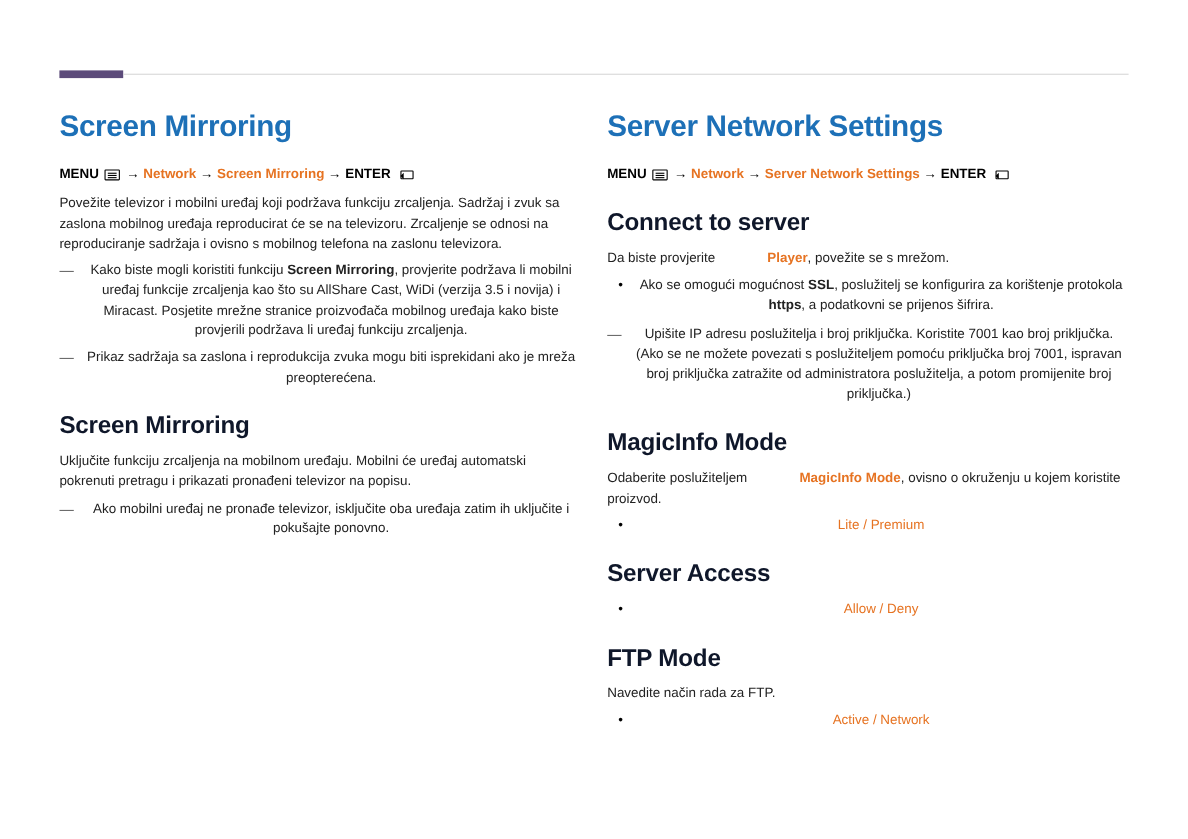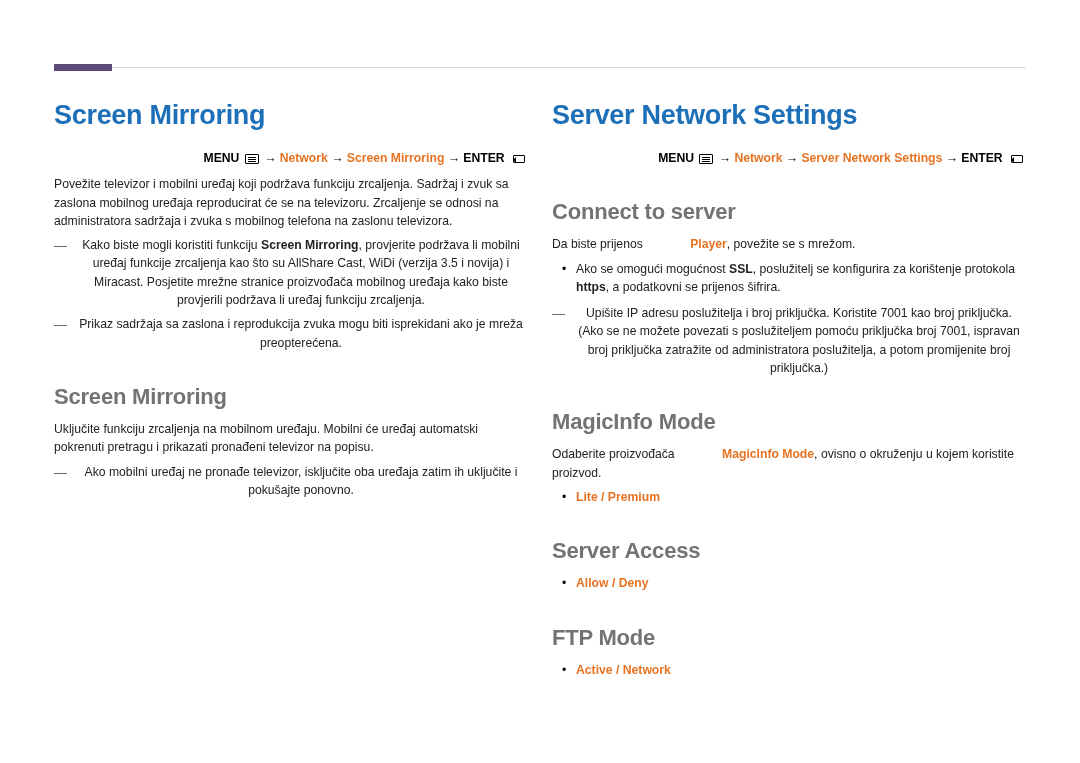--- a/index.html
+++ b/index.html
@@ -42,33 +42,32 @@
     }
     h1 {
       color: #1d70b7;
       font-weight: 600;
       font-size: 27px;
       margin-bottom: 18px;
       letter-spacing: -0.3px;
       font-family: 'Segoe UI Semibold', 'Segoe UI', Arial, sans-serif;
     }
     h2 {
-      color: #737373;
+      color: #0f172a;
       font-weight: 600;
       font-size: 22px;
-      margin-top: 32px;
+      margin-top: 22px;
       margin-bottom: 10px;
       letter-spacing: -0.2px;
       font-family: 'Segoe UI Semibold', 'Segoe UI', Arial, sans-serif;
     }
     .menupath {
       font-size: 12.2px;
       margin-bottom: 8px;
       line-height: 1.5;
-      text-align: right;
     }
     .menupath .bold { font-weight: 700; color: #000; }
     .menupath .orange { font-weight: 700; color: #e67322; }
     .icon-menu, .icon-enter {
       display: inline-block;
       vertical-align: -2px;
       margin: 0 2px;
     }
     .icon-menu {
       width: 14px; height: 10px;
@@ -133,30 +132,31 @@
       list-style: none;
       margin: 4px 0 8px 0;
     }
     ul.bullets > li {
       font-size: 12.2px;
       line-height: 1.5;
       position: relative;
       padding-left: 24px;
       margin-bottom: 6px;
       color: #222;
+      text-align: center;
     }
     ul.bullets > li::before {
       content: '•';
       position: absolute;
       left: 10px; top: 0;
       color: #000;
     }
     .option {
       color: #e67322;
-      font-weight: 700;
+      font-weight: 400;
     }
     .bold { font-weight: 700; }
   </style>
 </head>
 <body>
 
 <div class="rule-bar"></div>
 <div class="rule-line"></div>
 
 <div class="content">
@@ -169,21 +169,21 @@
       <span class="icon-menu"></span>
       <span class="bold">→</span>
       <span class="orange">Network</span>
       <span class="bold">→</span>
       <span class="orange">Screen Mirroring</span>
       <span class="bold">→</span>
       <span class="bold">ENTER</span>
       <span class="icon-enter"></span>
     </p>
 
-    <p class="body">Povežite televizor i mobilni uređaj koji podržava funkciju zrcaljenja. Sadržaj i zvuk sa zaslona mobilnog uređaja reproducirat će se na televizoru. Zrcaljenje se odnosi na administratora sadržaja i zvuka s mobilnog telefona na zaslonu televizora.</p>
+    <p class="body">Povežite televizor i mobilni uređaj koji podržava funkciju zrcaljenja. Sadržaj i zvuk sa zaslona mobilnog uređaja reproducirat će se na televizoru. Zrcaljenje se odnosi na reproduciranje sadržaja i ovisno s mobilnog telefona na zaslonu televizora.</p>
 
     <ul class="notes">
       <li>
         <span>Kako biste mogli koristiti funkciju </span><span class="bold">Screen Mirroring</span><span>, provjerite podržava li mobilni uređaj funkcije zrcaljenja kao što su AllShare Cast, WiDi (verzija 3.5 i novija) i Miracast. Posjetite mrežne stranice proizvođača mobilnog uređaja kako biste provjerili podržava li uređaj funkciju zrcaljenja.</span>
       </li>
       <li>Prikaz sadržaja sa zaslona i reprodukcija zvuka mogu biti isprekidani ako je mreža preopterećena.</li>
     </ul>
 
     <h2>Screen Mirroring</h2>
     <p class="body">Uključite funkciju zrcaljenja na mobilnom uređaju. Mobilni će uređaj automatski pokrenuti pretragu i prikazati pronađeni televizor na popisu.</p>
@@ -202,43 +202,44 @@
       <span class="orange">Network</span>
       <span class="bold">→</span>
       <span class="orange">Server Network Settings</span>
       <span class="bold">→</span>
       <span class="bold">ENTER</span>
       <span class="icon-enter"></span>
     </p>
 
     <h2>Connect to server</h2>
     <p class="body">
-      <span>Da biste prijenos </span><span class="orange">Player</span><span>, povežite se s mrežom.</span>
+      <span>Da biste provjerite </span><span class="orange">Player</span><span>, povežite se s mrežom.</span>
     </p>
     <ul class="bullets">
       <li>
         <span>Ako se omogući mogućnost </span><span class="bold">SSL</span><span>, poslužitelj se konfigurira za korištenje protokola </span><span class="bold">https</span><span>, a podatkovni se prijenos šifrira.</span>
       </li>
     </ul>
     <ul class="notes">
       <li>Upišite IP adresu poslužitelja i broj priključka. Koristite 7001 kao broj priključka. (Ako se ne možete povezati s poslužiteljem pomoću priključka broj 7001, ispravan broj priključka zatražite od administratora poslužitelja, a potom promijenite broj priključka.)</li>
     </ul>
 
     <h2>MagicInfo Mode</h2>
     <p class="body">
-      <span>Odaberite proizvođača </span><span class="orange">MagicInfo Mode</span><span>, ovisno o okruženju u kojem koristite proizvod.</span>
+      <span>Odaberite poslužiteljem </span><span class="orange">MagicInfo Mode</span><span>, ovisno o okruženju u kojem koristite proizvod.</span>
     </p>
     <ul class="bullets">
       <li><span class="option">Lite / Premium</span></li>
     </ul>
 
     <h2>Server Access</h2>
     <ul class="bullets">
       <li><span class="option">Allow / Deny</span></li>
     </ul>
 
     <h2>FTP Mode</h2>
+    <p class="body">Navedite način rada za FTP.</p>
     <ul class="bullets">
       <li><span class="option">Active / Network</span></li>
     </ul>
   </div>
 
 </div>
 
 </body></html>

